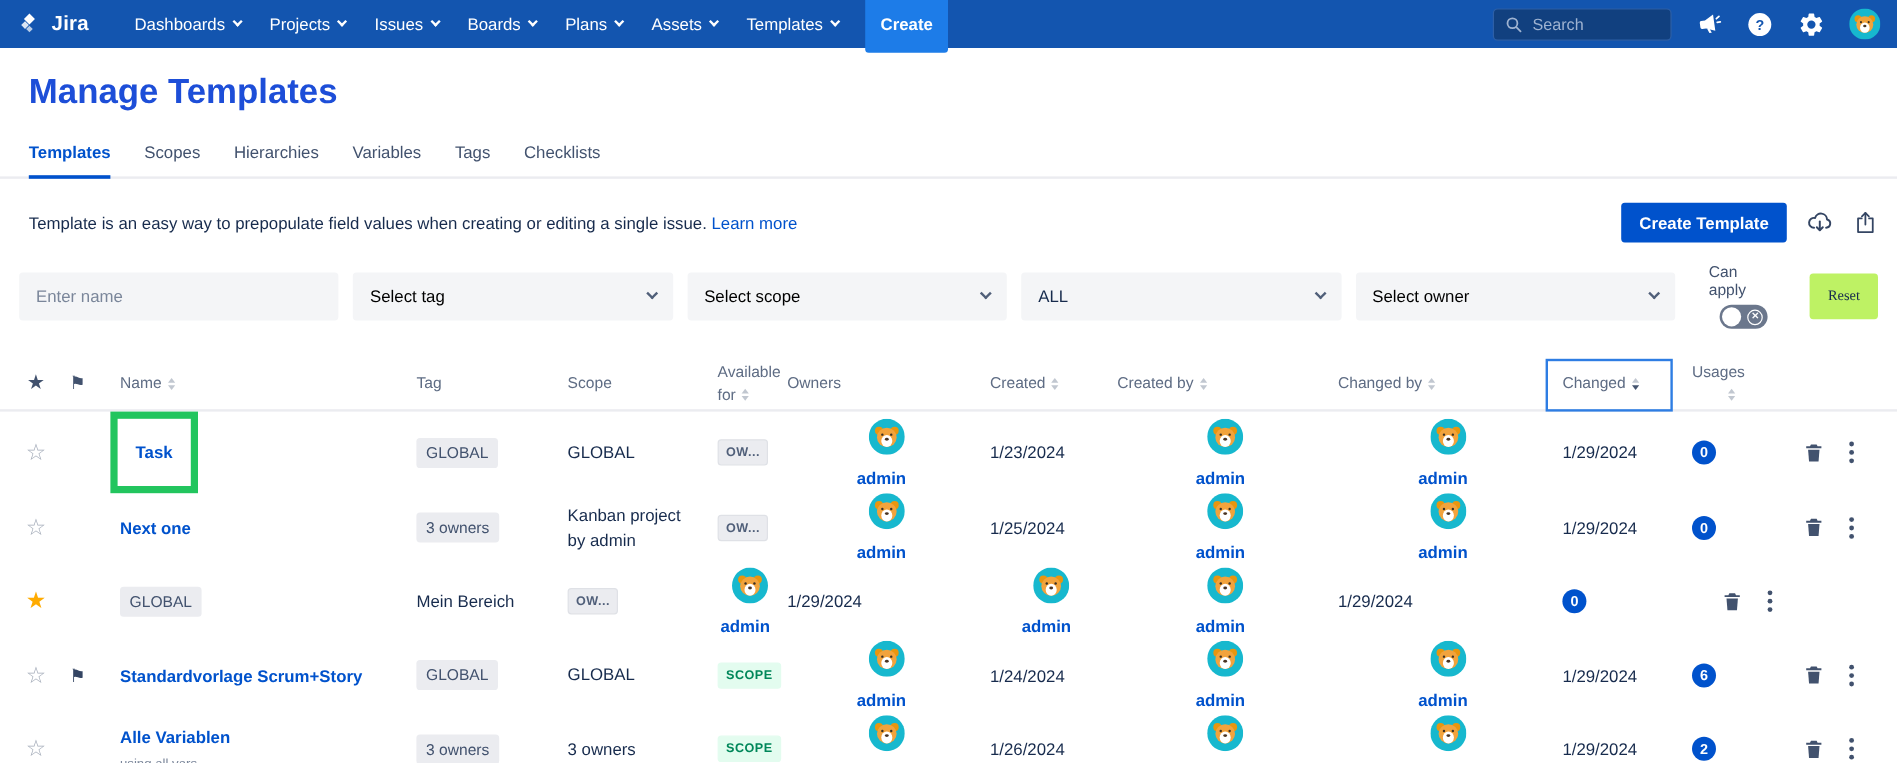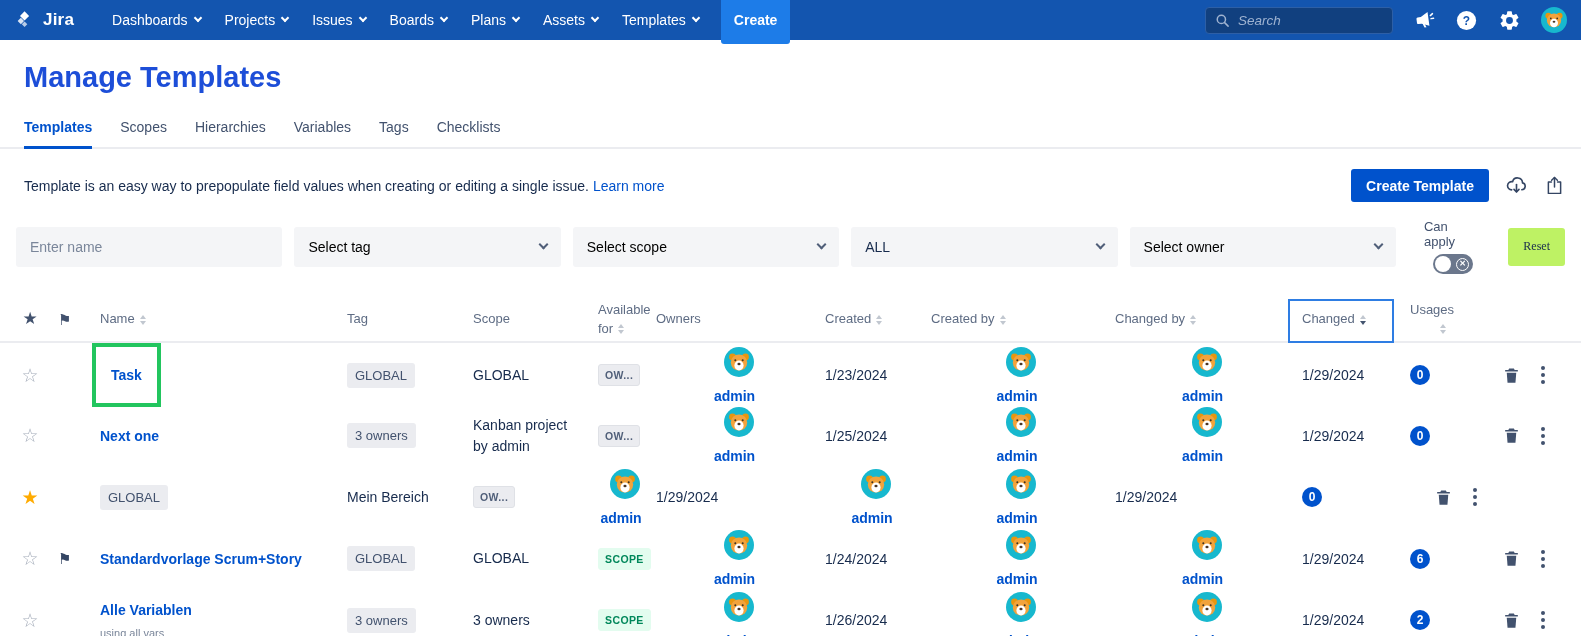--- a/index.html
+++ b/index.html
@@ -10,21 +10,21 @@
   }
   
   .navbar { height:40px; background:#1355af; display:flex; align-items:center; padding:0 14px;justify-content:space-between; }
   .brand { display:flex; align-items:center; gap:7px; color:#fff; font-size:17px; margin-right:26px; cursor:pointer; }
   .brand-name { font-weight:bold; letter-spacing:.2px; }
   .nav-menu { display:flex; align-items:center; height:32px; }
   .nav-item { color:#fff; font-size:14px; display:flex; align-items:center; gap:7px; padding:0 12px; height:40px; cursor:pointer; white-space:nowrap; }
   .chev { width:6px; height:6px; border-right:2px solid #fff; border-bottom:2px solid #fff; transform:rotate(45deg); margin-top:-4px; }
   .create-btn { background:#1d7ce8; color:#fff; font-weight:bold; font-size:14px; padding:16px 13px; border-radius:3px; margin-left:10px; cursor:pointer; }
   .nav-right { margin-left:auto; display:flex; align-items:center; gap:20px; }
-  .search-box { width:188px; height:27px; background:#11407f; border:1px solid #2d5fa6; border-radius:4px; display:flex; align-items:center; gap:8px; padding:0 9px; cursor:text;font-style:italic; }
+  .search-box { width:149px; height:27px; background:#11407f; border:1px solid #2d5fa6; border-radius:4px; display:flex; align-items:center; gap:8px; padding:0 9px; cursor:text; }
   .search-box span { color:#9fb3d1; font-size:13.5px; }
   .nav-icon { display:flex; align-items:center; cursor:pointer; }
   
   .page-title { font-size:29px; font-weight:bold; color:#1d4ed8; margin:21px 0 0 24px; }
   .tabs { display:flex; gap:28px; margin-top:25px; padding:0 24px; border-bottom:2px solid #EBECF0; }
   .tab { font-size:14px; color:#42526E; padding-bottom:11px; cursor:pointer; }
   .tab.active { color:#0052CC; font-weight:bold; border-bottom:3px solid #0052CC; margin-bottom:-2px; }
   
   .intro-row { display:flex; align-items:center; justify-content:space-between; padding:20px 16px 0 24px; }
   .intro-text { font-size:14px; color:#172B4D; }
@@ -61,21 +61,21 @@
   .focus-overlay { position:absolute; left:-2px; top:-11px; width:106px; height:44px; border:2px solid #2e7de3; pointer-events:none; }
   .th-usages .sort { margin-left:30px; }
   
   .trow { min-height:57px; }
   .trow.has-sub { min-height:66px; }
   .row-star { font-size:19px; color:#A5ADBA; text-align:center; cursor:pointer; }
   .row-star.on { color:#FFAB00; }
   .row-flag { font-size:15px; color:#344563; padding-left:14px; }
   .c-name { padding-left:12px; display:flex; flex-direction:column; justify-content:center; gap:9px; align-items:flex-start; }
   .name-wrap { display:inline-block; }
-  .name-wrap.red-box { border:4px solid #22c55e; padding:20px 15px; margin-left:-8px; }
+  .name-wrap.red-box { border:6px solid #22c55e; padding:20px 15px; margin-left:-8px; }
   .name-link { color:#0052CC; font-weight:bold; font-size:14px; text-decoration:none; cursor:pointer; }
   .subtitle { font-size:11px; color:#7A869A; }
   .chip { background:#EBECF0; border-radius:3px; padding:5px 8px; font-size:13px; color:#42526E; display:inline-block; }
   .c-scope { padding-left:12px; font-size:14px; color:#172B4D; line-height:1.45; padding-right:10px; }
   .avail-chip { display:inline-block; font-size:10.5px; font-weight:bold; letter-spacing:.4px; padding:4px 6px; border-radius:3px; }
   .avail-owner { background:#EBECF0; color:#505F79; border:1px solid #DFE1E6; }
   .avail-scope { background:#E3FCEF; color:#00875A; border:1px solid #E3FCEF; }
   .c-user { padding-left:12px; display:flex; align-items:center; gap:11px;flex-direction:column; }
   .c-user .avatar { margin-left:8px; flex:none; display:flex; }
   .user-link { color:#0052CC; font-weight:bold; text-decoration:none; font-size:14px; cursor:pointer; }

